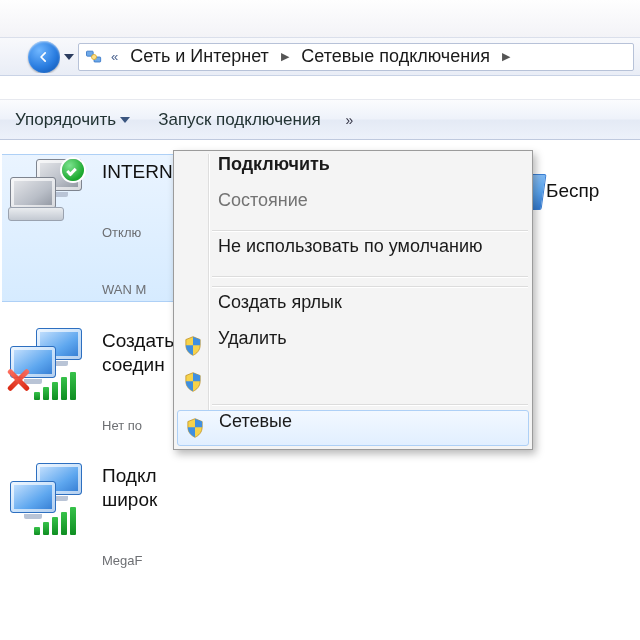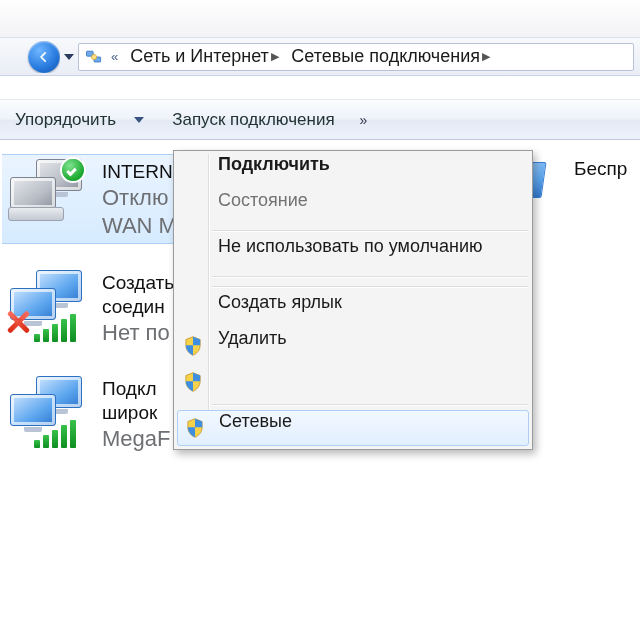--- a/index.html
+++ b/index.html
@@ -54,21 +54,21 @@
     overflow: hidden;
   }
   .bc-icon {
     width: 22px; height: 20px; flex: none;
     display: flex; align-items: center; justify-content: center;
   }
   .bc-chevrons {
     color: #4a628f; font-size: 13px; padding: 0 6px; flex: none;
   }
   .bc-seg {
-    display: flex; align-items: center; gap: 2px;
+    display: flex; align-items: center; gap: 12px;
     padding: 0 6px; height: 100%;
     font-size: 18px;
     color: #1a1a1a;
     white-space: nowrap;
     cursor: default;
     justify-content: center;
   }
   .bc-arrow { color: #555; font-size: 11px; }
 
   
@@ -81,21 +81,21 @@
   
   .toolbar {
     height: 40px;
     display: flex; align-items: center;
     gap: 6px;
     padding: 0 4px;
     background: linear-gradient(to bottom, #fbfcfe 0%, #eef2fa 48%, #e4eaf5 52%, #edf1fa 100%);
     border-bottom: 1px solid #bfc9de;
   }
   .tb-btn {
-    display: flex; align-items: center; gap: 18px;
+    display: flex; align-items: center; gap: 4px;
     padding: 0 10px; height: 30px;
     font-size: 17px; color: #233; cursor: default;
     border: 1px solid transparent; border-radius: 2px;
   }
   .tb-overflow { font-size: 14px; color: #334; padding: 0 8px; }
 
   
   .content {
     position: relative;
     padding: 14px 0 0 0;
@@ -117,29 +117,29 @@
     border-left: none;
     border-radius: 0 3px 3px 0;
   }
   .conn-icon-wrap {
     position: relative;
     width: 88px; height: 70px; flex: none;
   }
   .conn-right-extra {
     position: absolute;
     left: 486px;
-    top: 16px;
-    display: flex; gap: 28px;
+    top: 28px;
+    display: flex; align-items: center; gap: 0;
   }
   .conn-text {
     display: flex; flex-direction: column; gap: 2px;
     padding-top: 2px;
   }
   .conn-title { font-size: 19px; color: #111; white-space: nowrap; }
-  .conn-line  { font-size: 22px; color: #6d6f73; white-space: nowrap; }
+  .conn-line  { font-size: 13px; color: #6d6f73; white-space: nowrap; margin-top: 40px; }
 
   
   .net-ico { position: relative; width: 88px; height: 66px; }
   .mon {
     position: absolute;
     width: 46px; height: 32px;
     border-radius: 3px;
     background: linear-gradient(145deg, #cfe6ff 0%, #5ea7ef 60%, #2f77cf 100%);
     border: 1px solid #2d6fc0;
     box-shadow: inset 0 0 0 3px rgba(255,255,255,.65);

